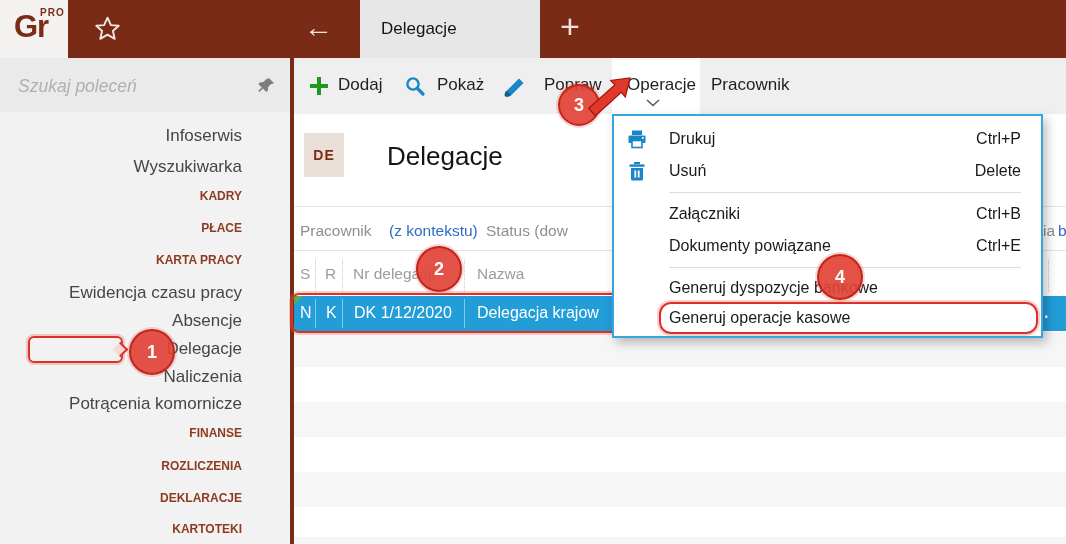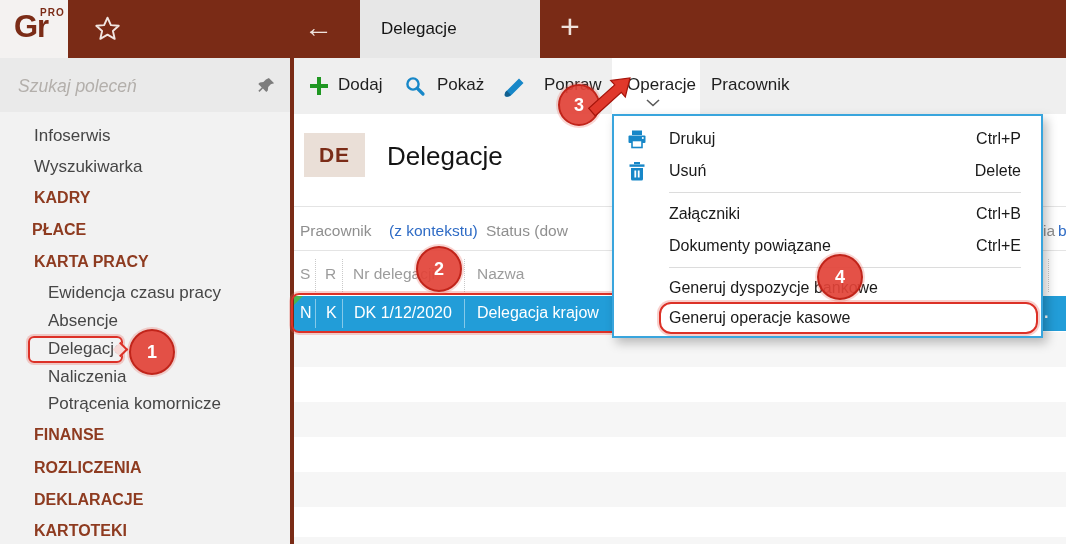--- a/index.html
+++ b/index.html
@@ -16,34 +16,34 @@
   .tab{left:360px;top:0;width:180px;height:58px;background:#E7E7E7;color:#151515;
        font-size:17px;line-height:58px;padding-left:21px;box-sizing:border-box;}
   .topbar-glyph{color:#EFE2DC;}
 
   
   .sidebar{left:0;top:58px;width:290px;height:486px;background:#F2F2F2;}
   .searchrow{left:0;top:58px;width:290px;height:54px;background:#EAEAEA;}
   .searchrow input{position:absolute;left:16px;top:12px;width:230px;height:30px;border:none;background:transparent;
        font-family:"Liberation Sans","DejaVu Sans",sans-serif;font-size:17.5px;color:#555;outline:none;}
   .searchrow input::placeholder{color:#B3AFAB;font-style:italic;opacity:1;}
-  .sb-item{left:16px;width:234px;height:24px;font-size:17px;color:#464646;padding-left:18px;box-sizing:border-box;cursor:default;}
+  .sb-item{left:8px;width:234px;height:24px;font-size:17px;color:#464646;padding-left:18px;box-sizing:border-box;cursor:default;text-align:right;}
   .sb-sub{padding-left:32px;}
-  .sb-section{font-size:16px;font-weight:700;color:#8E3B20;}
+  .sb-section{font-size:12px;font-weight:700;color:#8E3B20;}
   .vline{left:290px;top:58px;width:4px;height:486px;background:#7A2B16;}
 
   
   .toolbar{left:294px;top:58px;width:772px;height:56px;background:#EFEFEF;}
   .tool-label{font-size:17px;color:#1F1F1F;top:75px;}
   .ops-open{left:612px;top:58px;width:88px;height:72px;background:#FFFFFF;}
 
   
   .content{left:294px;top:114px;width:772px;height:430px;background:#FFFFFF;}
-  .badge{left:304px;top:133px;width:61px;height:44px;background:#EADFD7;color:#7B2C17;
-         font-size:21px;font-weight:700;text-align:center;line-height:44px;letter-spacing:1px;}
+  .badge{left:304px;top:133px;width:40px;height:44px;background:#EADFD7;color:#7B2C17;
+         font-size:14px;font-weight:700;text-align:center;line-height:44px;letter-spacing:1px;}
   .pagetitle{left:387px;top:141px;font-size:26px;color:#141414;}
   .hline{height:1px;background:#E4E4E4;}
   .filter-gray{color:#8F8F8F;font-size:15.5px;}
   .filter-blue{color:#2E6BC5;font-size:15.5px;}
   .th{top:265px;font-size:15.5px;color:#9C9C9C;}
   .vdot{width:1px;border-left:1px dotted #C9C9C9;}
   .selrow{left:294px;top:296px;width:772px;height:35px;background:#229DD8;}
   .td{top:304px;font-size:16px;color:#FFFFFF;}
   .rowsep{top:299px;height:29px;width:1px;border-left:1px solid rgba(255,255,255,.45);}
   .corner{left:294px;top:296px;width:0;height:0;border-top:9px solid #49B553;border-right:9px solid transparent;}

